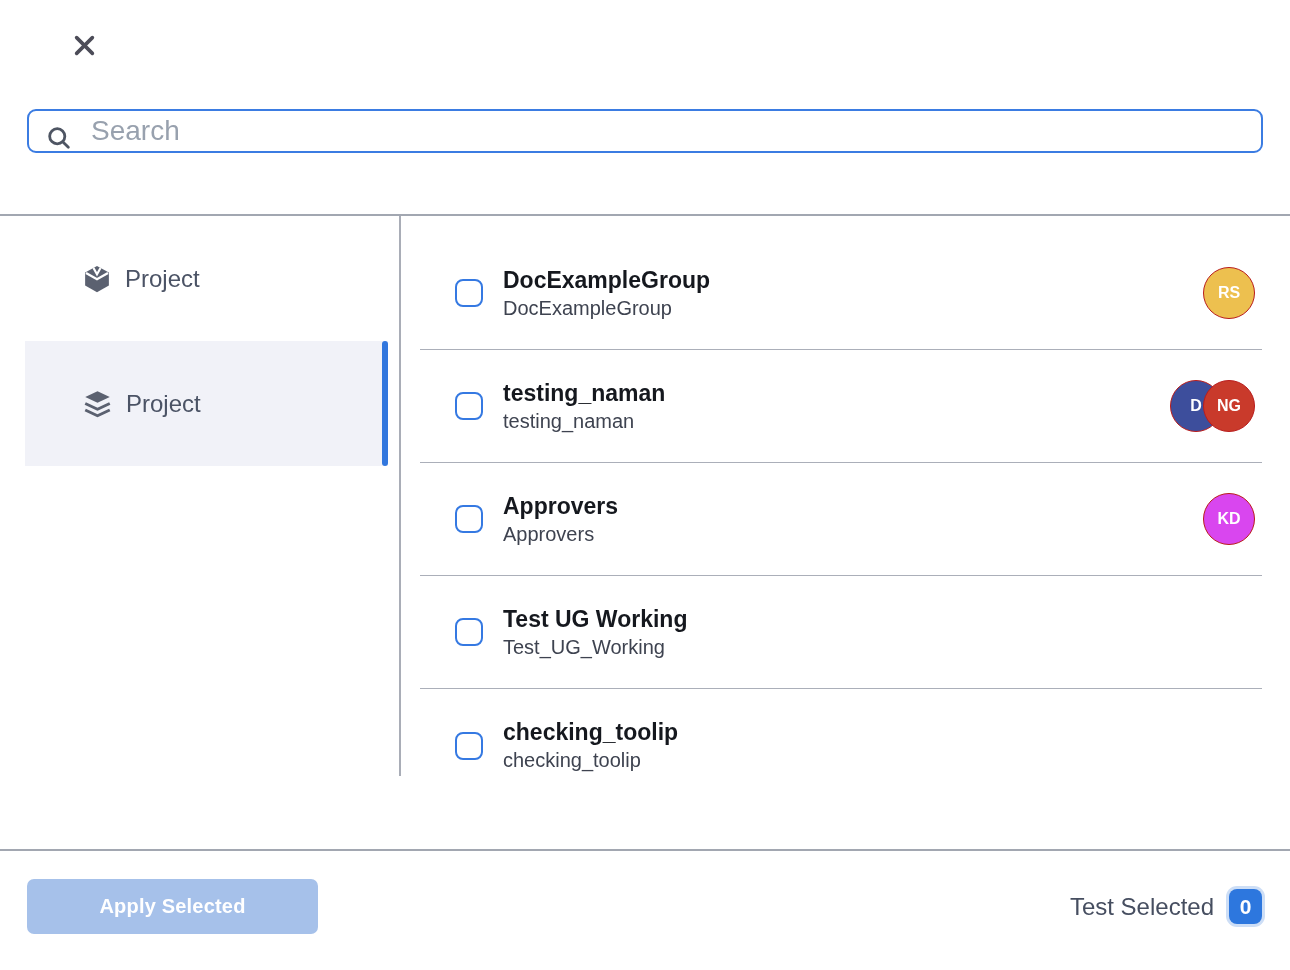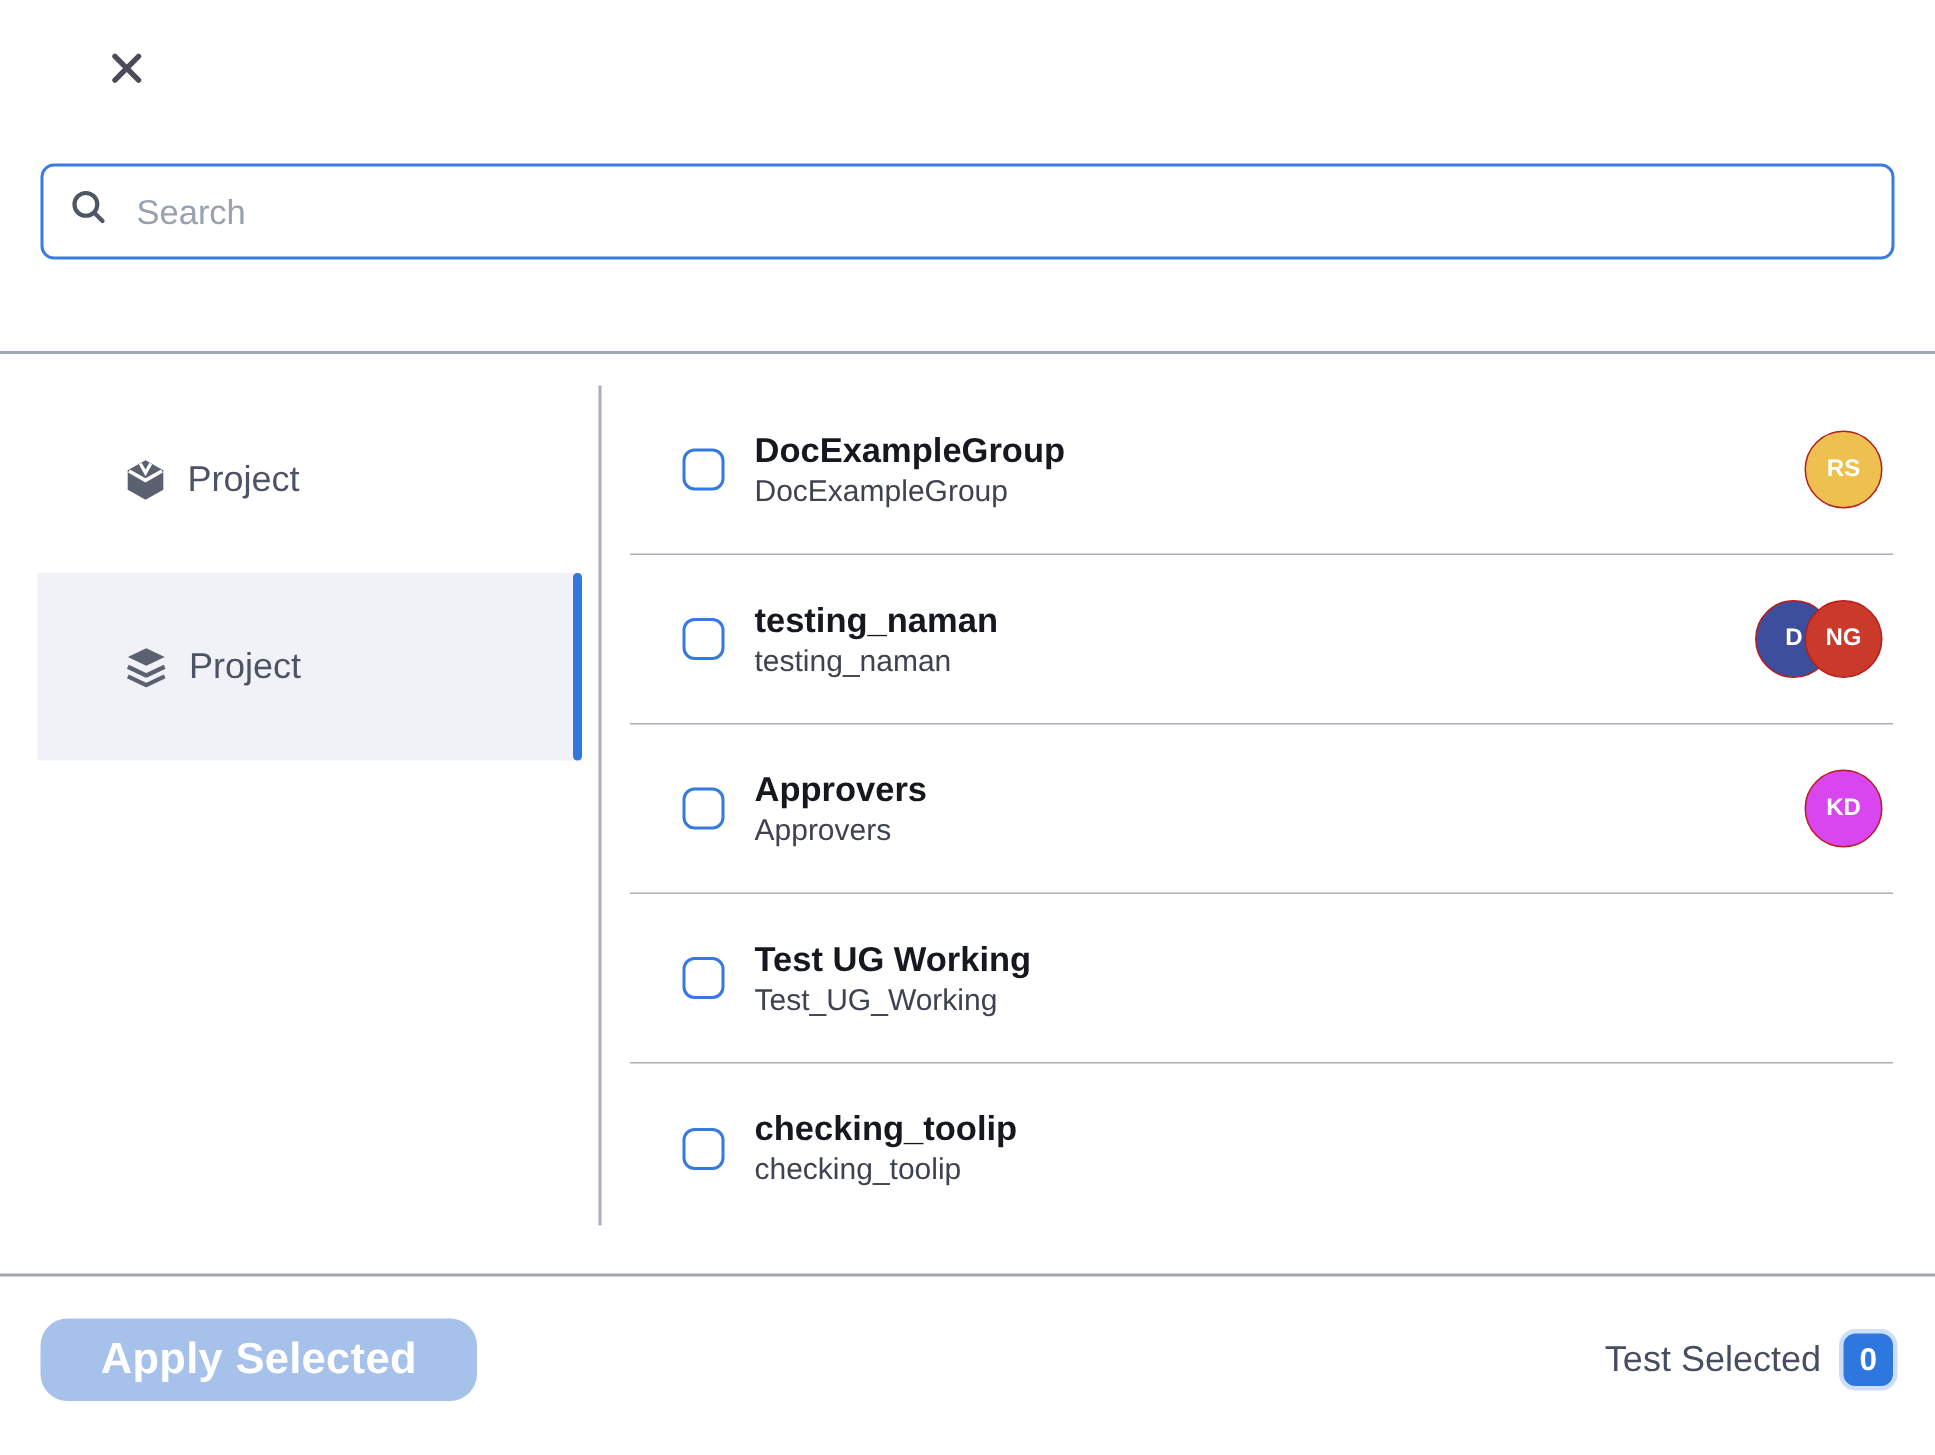--- a/index.html
+++ b/index.html
@@ -9,33 +9,33 @@
   .modal { width: 1290px; height: 970px; background: #fff; display: flex; flex-direction: column; }
 
   
   .hdr { display: flex; align-items: flex-start; justify-content: space-between; padding: 24px 38px 0 65px; }
   .hdr-title { font-size: 29px; font-weight: 700; color: #1f232b; letter-spacing: 0.2px; }
   .close-btn { background: none; border: none; cursor: pointer; padding: 6px; margin-top: 2px; }
 
   
   .search-wrap { margin: 44px 27px 0 27px; position: relative; }
   .search-input {
-    width: 100%; height: 64px; border: 2px solid #3b7ce2; border-radius: 9px;
-    padding: 0 16px 0 62px; font-size: 23px; font-family: "Liberation Sans", sans-serif;
+    width: 100%; height: 44px; border: 2px solid #3b7ce2; border-radius: 9px;
+    padding: 0 16px 0 62px; font-size: 28px; font-family: "Liberation Sans", sans-serif;
     color: #3e4350; outline: none; background: #fff;
   }
   .search-input::placeholder { color: #98a1ae; }
   .search-icon { position: absolute; left: 18px; top: 15px; pointer-events: none; }
 
   .divider { border: none; border-top: 2px solid #a2a7b1; margin-top: 61px; }
   .divider-bottom { border: none; border-top: 2px solid #a2a7b1; }
 
   
   .content { display: flex; flex: 1; min-height: 0; }
-  .side-panel { width: 401px; flex: 0 0 401px; padding-top: 21px; }
+  .side-panel { width: 401px; flex: 0 0 401px; }
   .side-inner { border-right: 2px solid #a9adb7; height: 560px; display: flex; flex-direction: column; }
   .tab-item {
     height: 125px; margin-left: 25px; margin-right: 11px; display: flex; align-items: center;
     padding-left: 57px; gap: 13px; cursor: pointer; position: relative; background: transparent;
   }
   .tab-item.selected { background: #f1f2f8; }
   .tab-item.selected::after {
     content: ""; position: absolute; right: 0; top: 0; bottom: 0; width: 6px;
     background: #3277de; border-radius: 3px;
   }
@@ -57,22 +57,22 @@
   .avatars { margin-left: auto; margin-right: 7px; display: flex; align-items: center; }
   .avatar {
     width: 52px; height: 52px; border-radius: 50%; color: #fff; font-weight: 700; font-size: 16px;
     display: flex; align-items: center; justify-content: center; border: 1px solid #b91c1c;
   }
   .avatar + .avatar { margin-left: -19px; }
 
   
   .footer { height: 119px; display: flex; align-items: center; justify-content: space-between; padding: 0 28px 8px 27px; }
   .apply-btn {
-    width: 291px; height: 55px; background: #a6c1ea; color: #ffffff; border: none; border-radius: 18px;
-    font-size: 29px; font-weight: 600; font-family: "Liberation Sans", sans-serif; cursor: not-allowed;
+    width: 291px; height: 55px; background: #a6c1ea; color: #ffffff; border: none; border-radius: 7px;
+    font-size: 20px; font-weight: 600; font-family: "Liberation Sans", sans-serif; cursor: not-allowed;
     letter-spacing: 0.2px;
   }
   .total-wrap { display: flex; align-items: center; gap: 15px; }
   .total-label { font-size: 24px; color: #464e60; }
   .total-badge {
     min-width: 33px; height: 35px; background: #2d77de; color: #fff; font-size: 21px; font-weight: 700;
     border-radius: 8px; display: flex; align-items: center; justify-content: center; padding: 0 8px;
     box-shadow: 0 0 0 3px #cddef6;
   }
   svg { display: block; }

